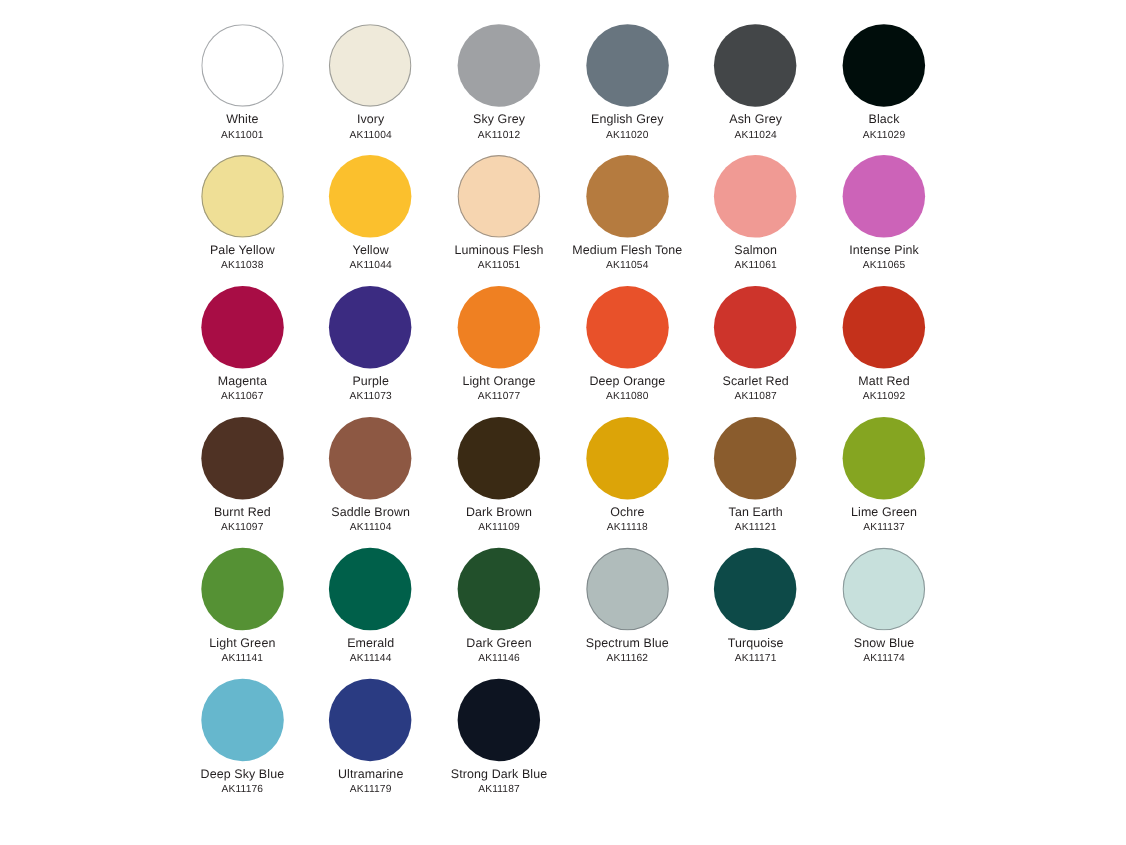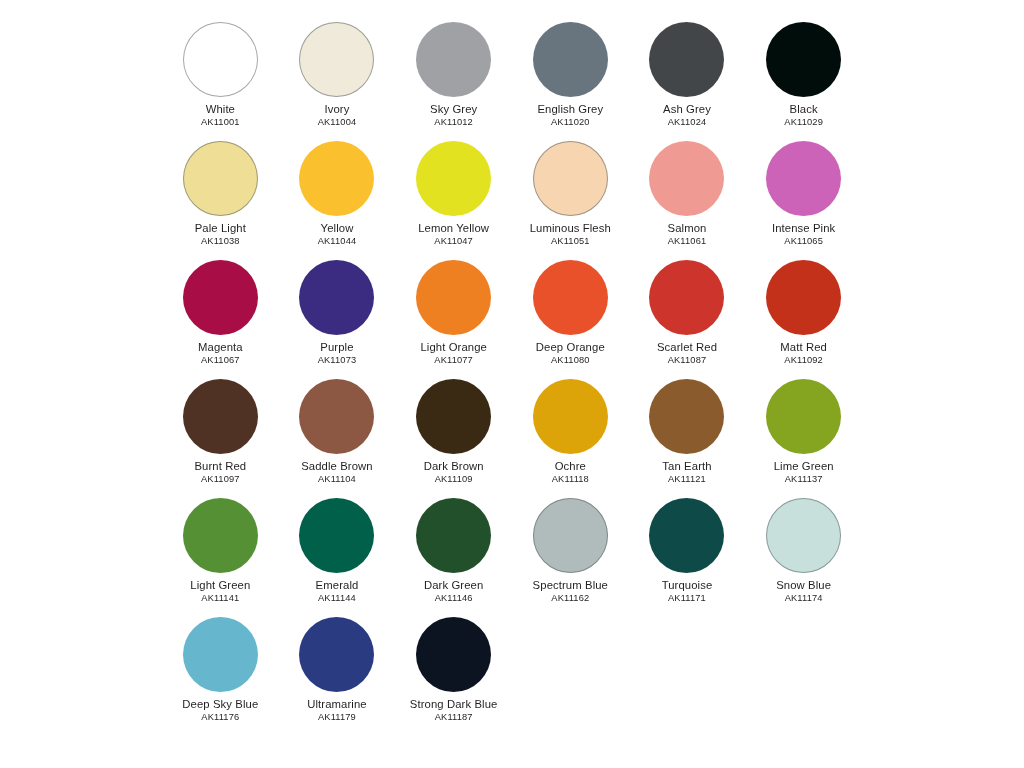--- a/index.html
+++ b/index.html
@@ -99,43 +99,43 @@
       <div class="cell">
         <div class="swatch" style="background: rgb(0, 13, 11);"></div>
         <div class="caption">
           <span class="cname">Black</span>
           <span class="ccode">AK11029</span>
         </div>
       </div>
       <div class="cell">
         <div class="swatch outlined" style="background: rgb(239, 223, 150);"></div>
         <div class="caption">
-          <span class="cname">Pale Light</span>
+          <span class="cname">Pale Yellow</span>
           <span class="ccode">AK11038</span>
         </div>
       </div>
       <div class="cell">
         <div class="swatch" style="background: rgb(251, 192, 45);"></div>
         <div class="caption">
           <span class="cname">Yellow</span>
           <span class="ccode">AK11044</span>
         </div>
       </div>
       <div class="cell">
-        <div class="swatch" style="background: rgb(226, 226, 33);"></div>
-        <div class="caption">
-          <span class="cname">Lemon Yellow</span>
-          <span class="ccode">AK11047</span>
-        </div>
-      </div>
-      <div class="cell">
         <div class="swatch outlined" style="background: rgb(246, 213, 176);"></div>
         <div class="caption">
           <span class="cname">Luminous Flesh</span>
           <span class="ccode">AK11051</span>
+        </div>
+      </div>
+      <div class="cell">
+        <div class="swatch" style="background: rgb(181, 123, 63);"></div>
+        <div class="caption">
+          <span class="cname">Medium Flesh Tone</span>
+          <span class="ccode">AK11054</span>
         </div>
       </div>
       <div class="cell">
         <div class="swatch" style="background: rgb(240, 154, 148);"></div>
         <div class="caption">
           <span class="cname">Salmon</span>
           <span class="ccode">AK11061</span>
         </div>
       </div>
       <div class="cell">

